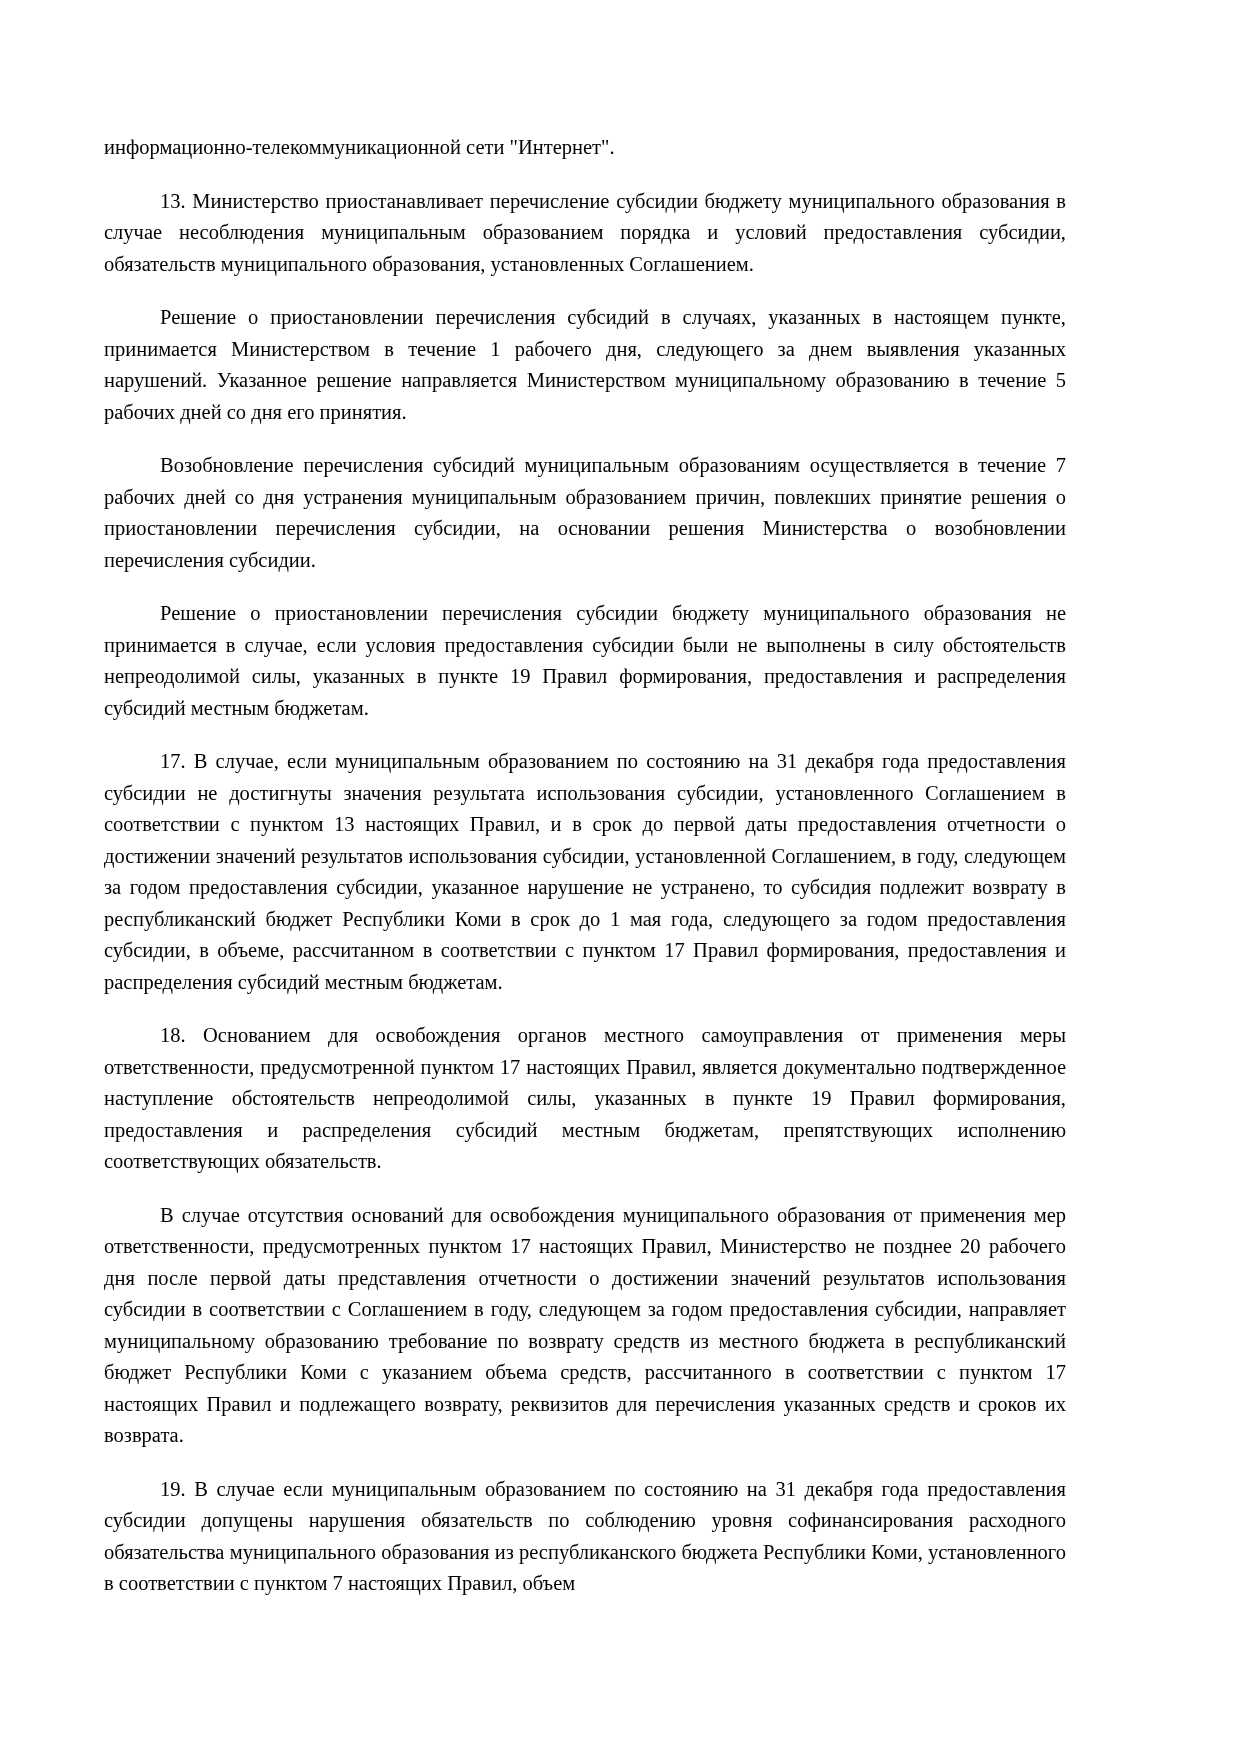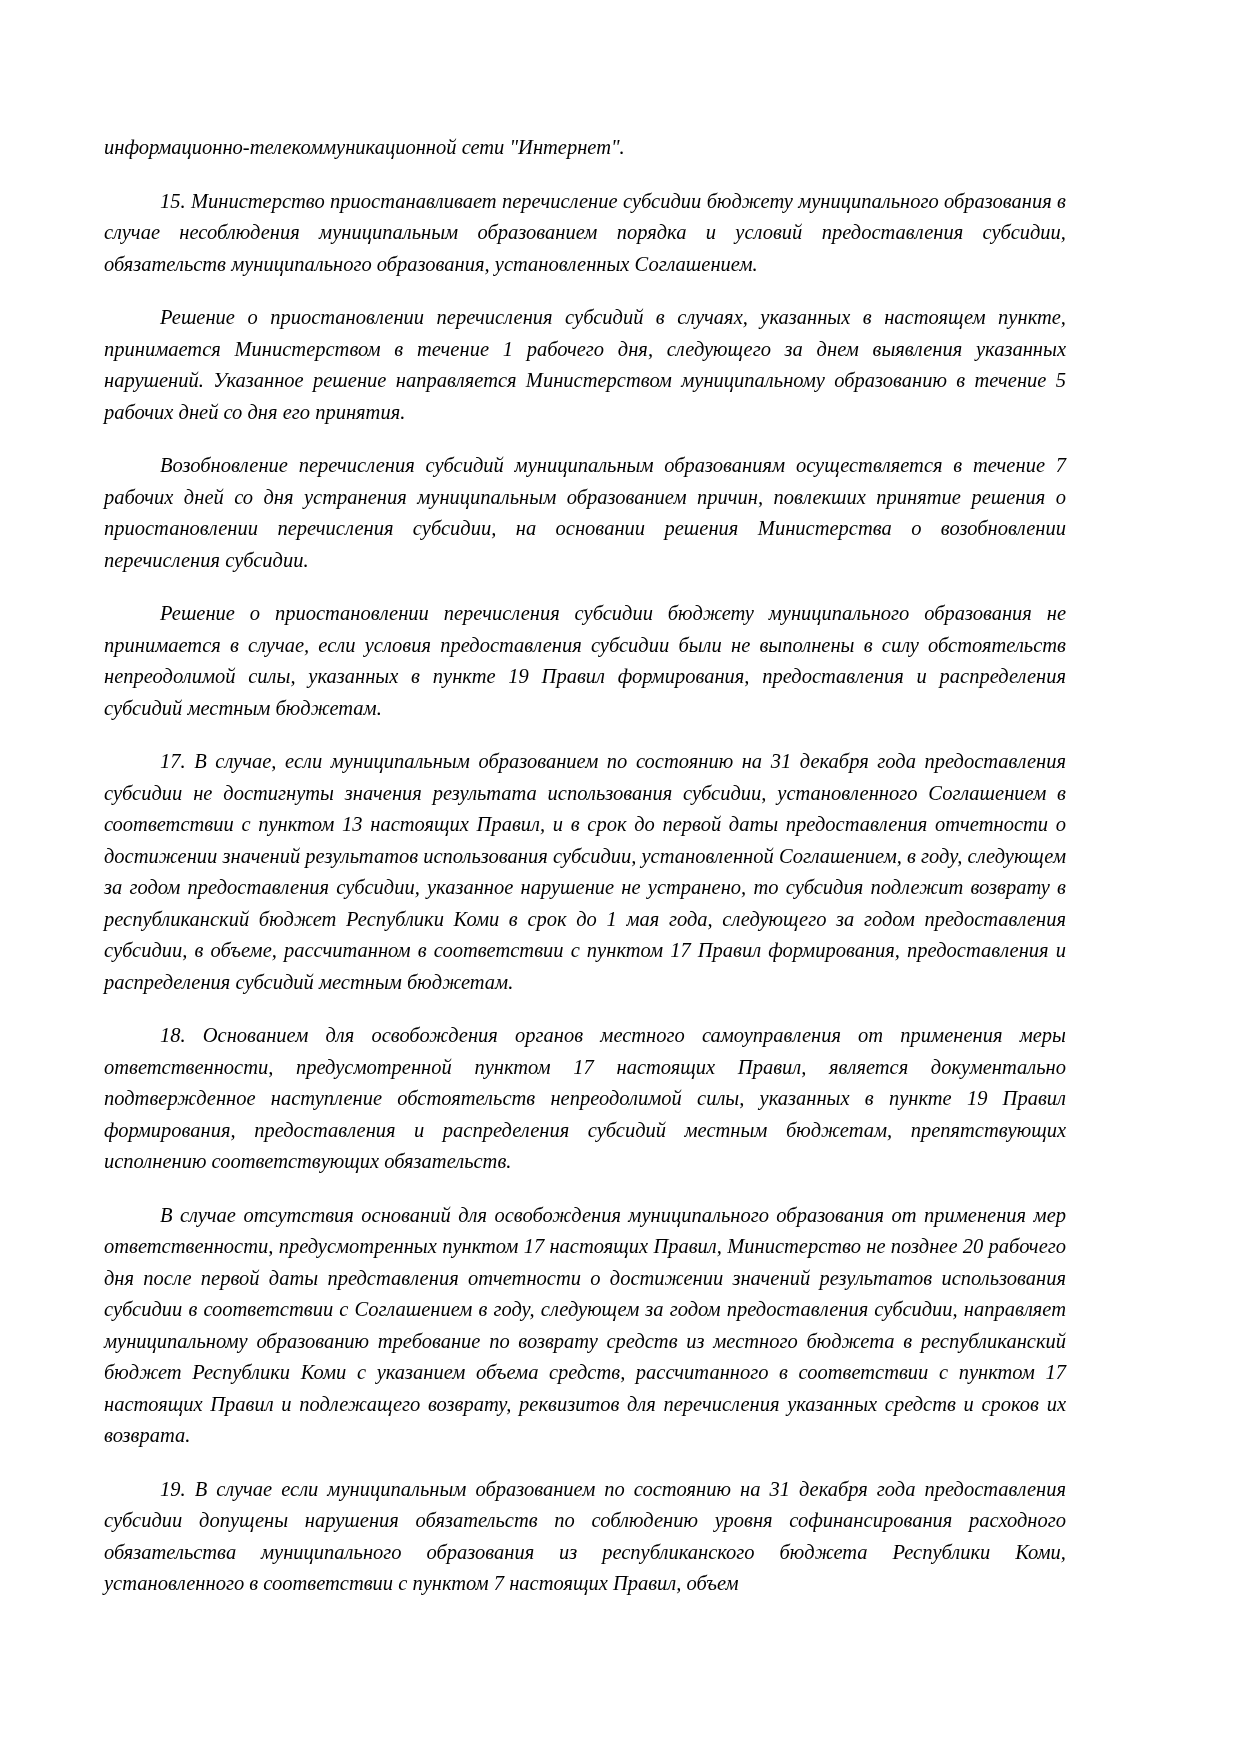--- a/index.html
+++ b/index.html
@@ -12,21 +12,20 @@
     height: 1754px;
     background: #ffffff;
     position: relative;
     box-sizing: border-box;
     padding: 132px 104px 0 104px;
     font-family: "Liberation Serif", "DejaVu Serif", serif;
     color: #000000;
   }
   .doc-body {
     width: 962px;
-    font-style: italic;
   }
   p.para {
     margin: 0;
     font-size: 20.5px;
     line-height: 31.5px;
     text-align: justify;
     text-justify: inter-word;
     hyphens: none;
   }
   p.para.indent {
@@ -39,21 +38,21 @@
 </style>
 </head>
 <body>
 
 <div class="page">
   <div class="doc-body">
 
     <p class="para noindent">информационно-телекоммуникационной сети "Интернет".</p>
     <div class="gap-md"></div>
 
-    <p class="para indent">15. Министерство приостанавливает перечисление субсидии бюджету муниципального образования в случае несоблюдения муниципальным образованием порядка и условий предоставления субсидии, обязательств муниципального образования, установленных Соглашением.</p>
+    <p class="para indent">13. Министерство приостанавливает перечисление субсидии бюджету муниципального образования в случае несоблюдения муниципальным образованием порядка и условий предоставления субсидии, обязательств муниципального образования, установленных Соглашением.</p>
     <div class="gap-md"></div>
 
     <p class="para indent">Решение о приостановлении перечисления субсидий в случаях, указанных в настоящем пункте, принимается Министерством в течение 1 рабочего дня, следующего за днем выявления указанных нарушений. Указанное решение направляется Министерством муниципальному образованию в течение 5 рабочих дней со дня его принятия.</p>
     <div class="gap-md"></div>
 
     <p class="para indent">Возобновление перечисления субсидий муниципальным образованиям осуществляется в течение 7 рабочих дней со дня устранения муниципальным образованием причин, повлекших принятие решения о приостановлении перечисления субсидии, на основании решения Министерства о возобновлении перечисления субсидии.</p>
     <div class="gap-md"></div>
 
     <p class="para indent">Решение о приостановлении перечисления субсидии бюджету муниципального образования не принимается в случае, если условия предоставления субсидии были не выполнены в силу обстоятельств непреодолимой силы, указанных в пункте 19 Правил формирования, предоставления и распределения субсидий местным бюджетам.</p>
     <div class="gap-md"></div>

